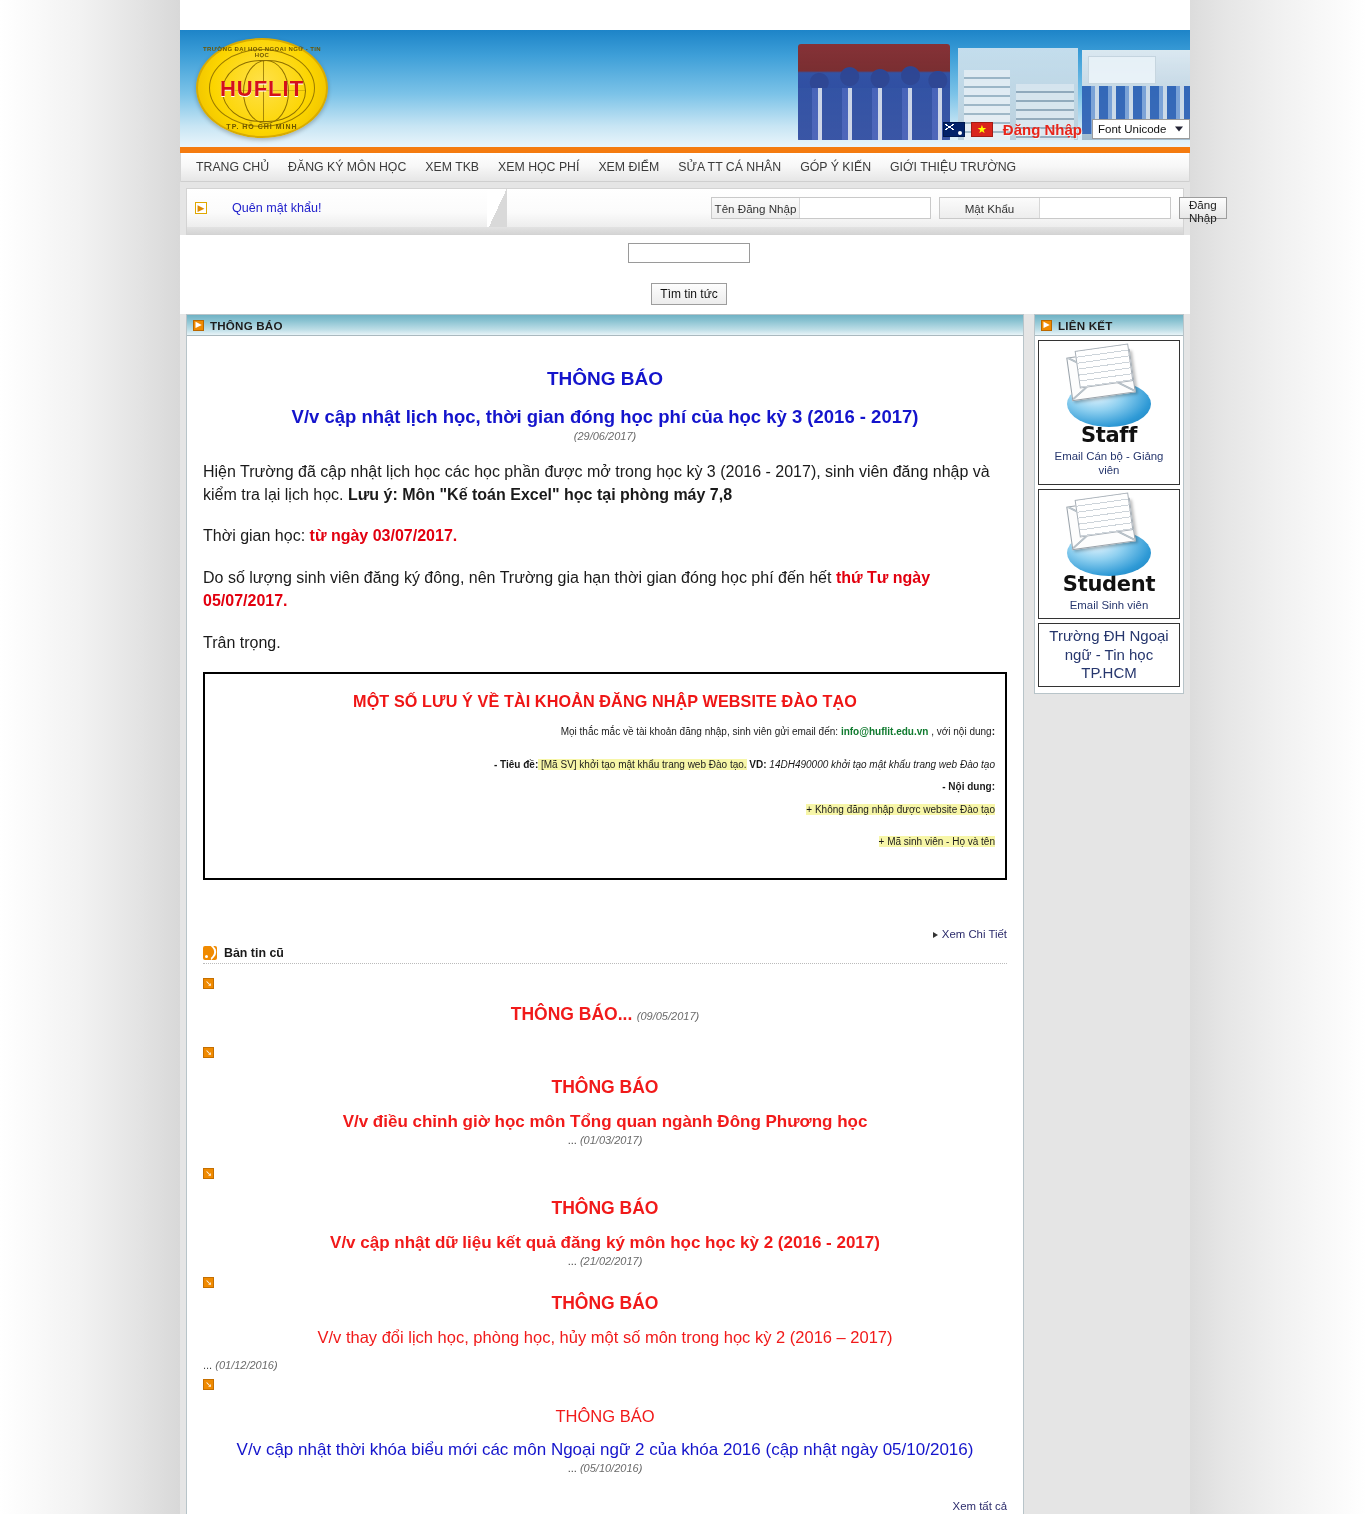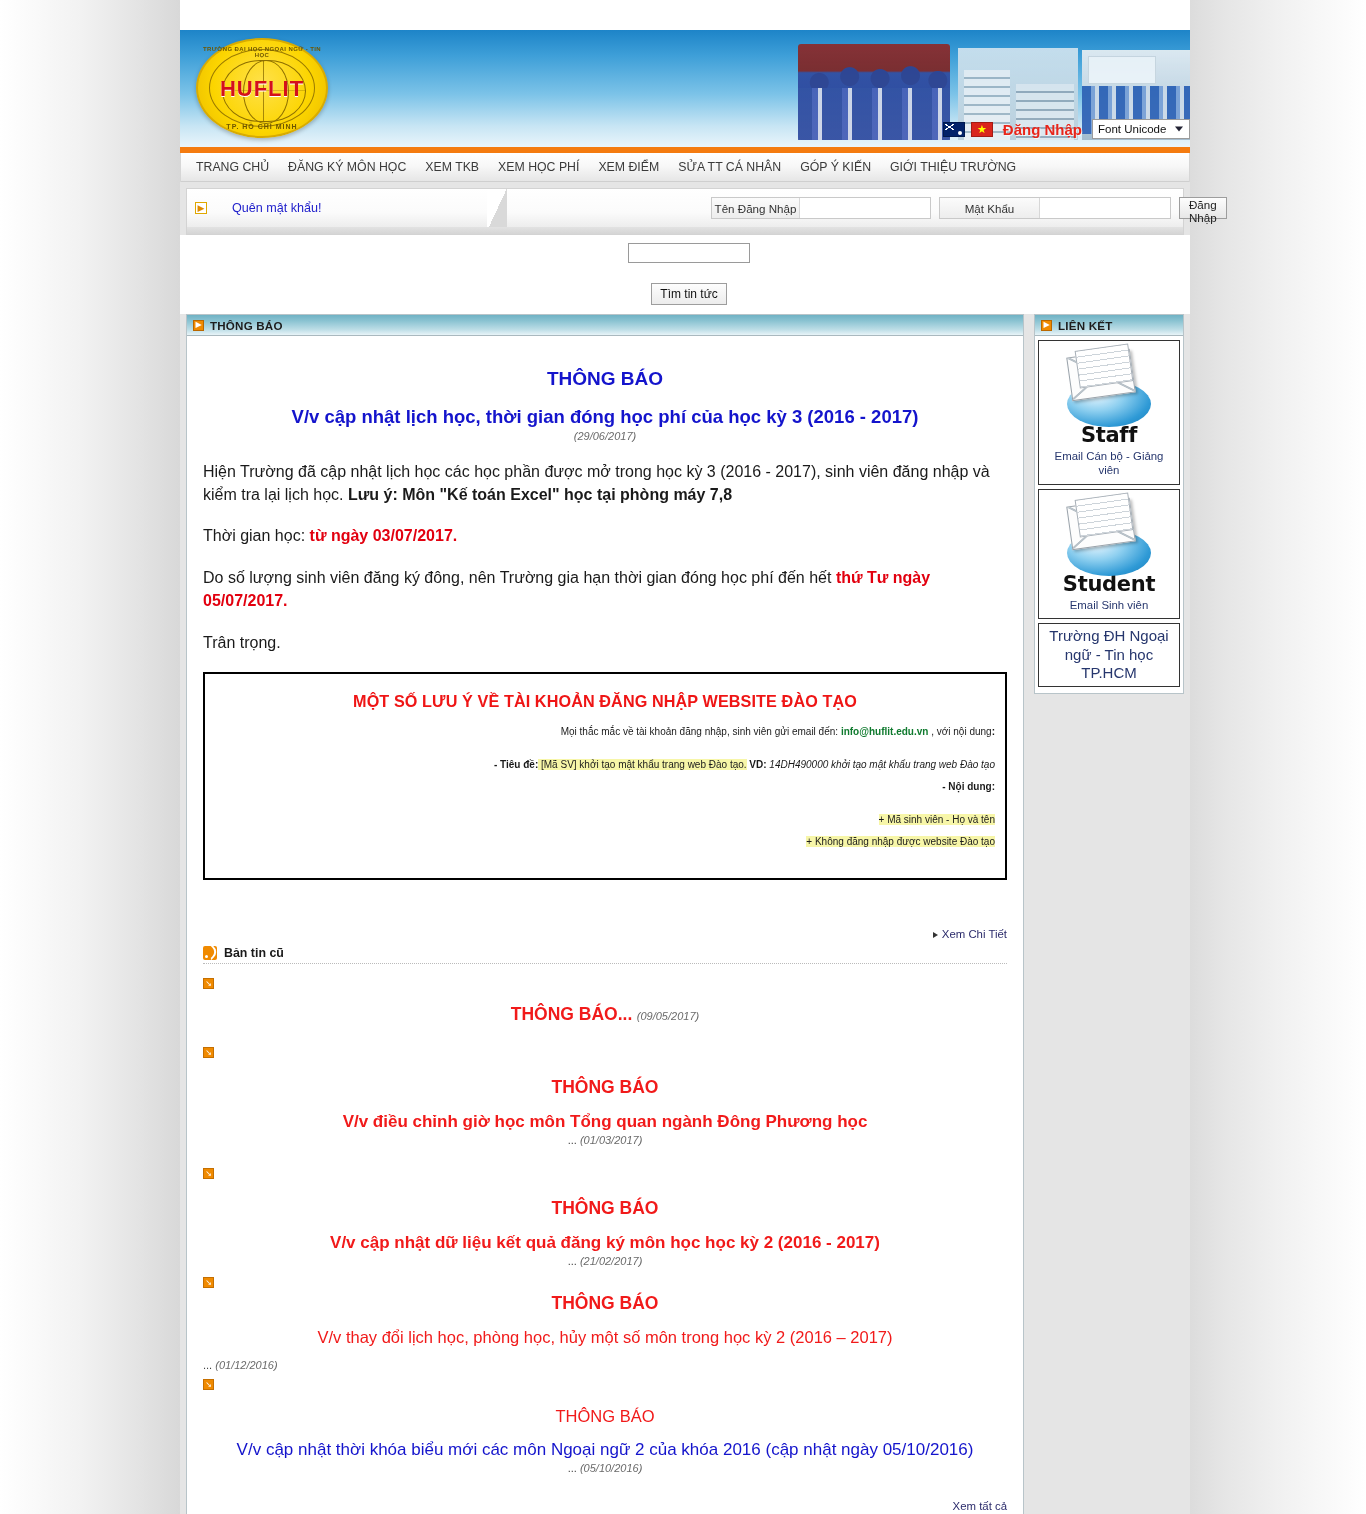--- a/index.html
+++ b/index.html
@@ -414,22 +414,22 @@
 
           <p class="para"><span>Do số lượng sinh viên đăng ký đông, nên Trường gia hạn thời gian đóng học phí đến hết </span><span class="red">thứ Tư ngày 05/07/2017.</span></p>
 
           <p class="para">Trân trọng.</p>
 
           <div class="notebox">
             <h3>MỘT SỐ LƯU Ý VỀ TÀI KHOẢN ĐĂNG NHẬP WEBSITE ĐÀO TẠO</h3>
             <p><span>Mọi thắc mắc về tài khoản đăng nhập, sinh viên gửi email đến: </span><b class="grn">info@huflit.edu.vn</b><span> , với nội dung</span><b>:</b></p>
             <p style="margin-top:18px"><b>- Tiêu đề:</b><span class="hl"> [Mã SV] khởi tạo mật khẩu trang web Đào tạo.</span><b> VD:</b><span class="ital"> 14DH490000 khởi tạo mật khẩu trang web Đào tạo</span></p>
             <p><b>- Nội dung:</b></p>
+            <p><span class="hl">+ Không đăng nhập được website Đào tạo</span></p>
             <p style="margin-top:18px"><span class="hl">+ Mã sinh viên - Họ và tên</span></p>
-            <p><span class="hl">+ Không đăng nhập được website Đào tạo</span></p>
           </div>
 
           <div class="detail-row">
             <a><span class="tri"></span><span>Xem Chi Tiết</span></a>
           </div>
 
           <div class="oldnews-head">
             <span class="rss"></span>
             <span>Bản tin cũ</span>
           </div>

